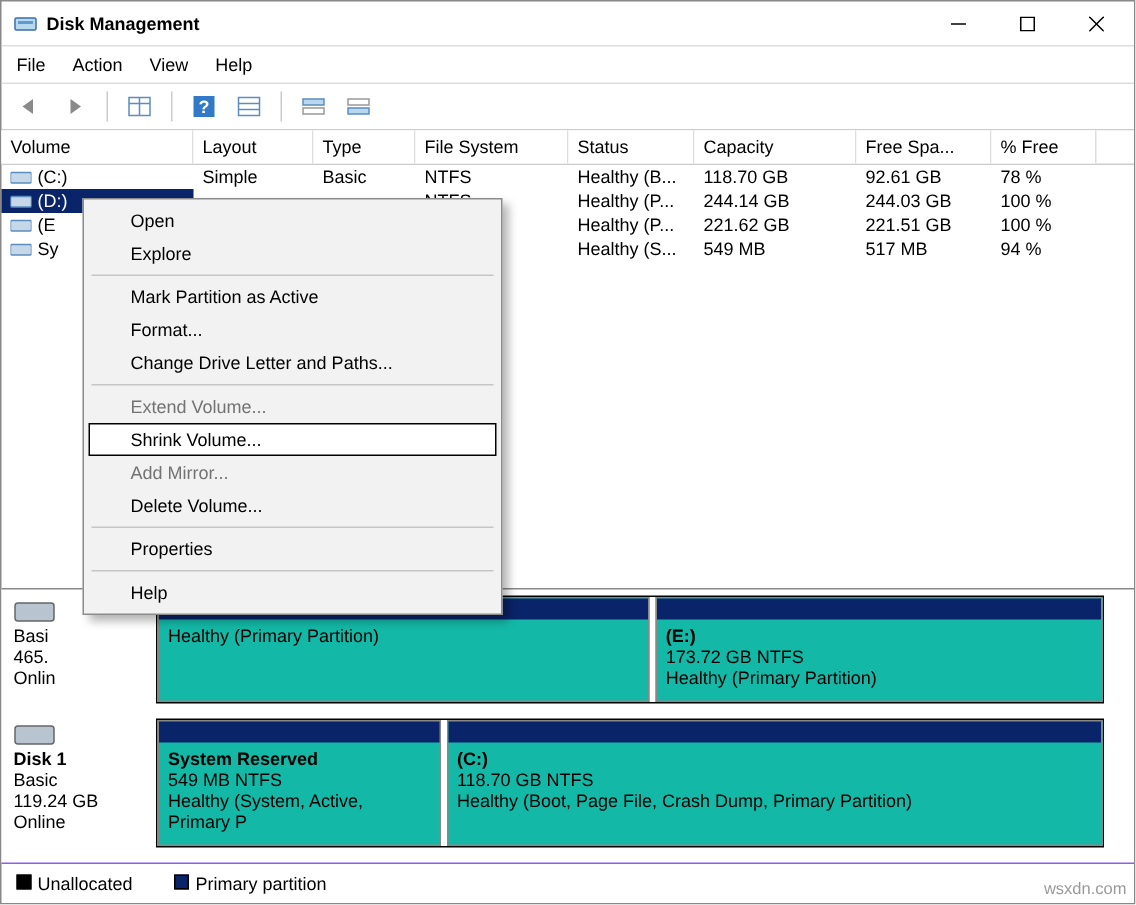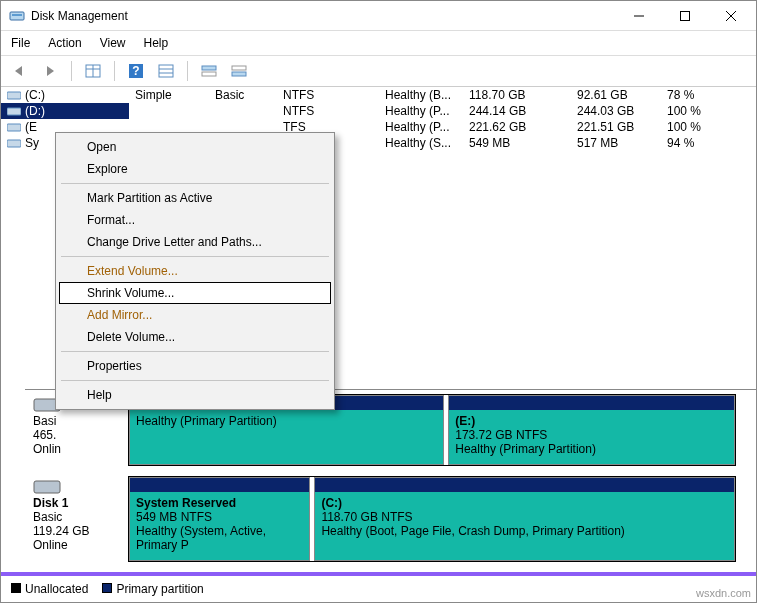--- a/index.html
+++ b/index.html
@@ -1,52 +1,52 @@
 <!DOCTYPE html>
 <html><head>
 <meta charset="utf-8">
 <style>
 * { box-sizing: border-box; font-family: "Segoe UI", Tahoma, sans-serif; font-size: 12px; }
 body { margin: 0; background: #fff; width: 757px; height: 603px; overflow: hidden; position: relative; }
 .window { width: 757px; height: 603px; border: 1px solid #888; display: flex; flex-direction: column; background: #fff; }
 .titlebar { display: flex; align-items: center; height: 30px; padding: 0 2px 0 8px; border-bottom: 1px solid #ddd; }
 .titlebar .icon { width: 16px; height: 16px; margin-right: 6px; }
-.titlebar .title { flex: 1; }
+.titlebar .title { flex: 1; font-weight: bold; }
 .titlebar .winbtn { width: 46px; height: 30px; display: flex; align-items: center; justify-content: center; }
 .menubar { display: flex; gap: 14px; padding: 3px 8px; border-bottom: 1px solid #ddd; }
 .menubar span { padding: 2px 2px; }
 .toolbar { display: flex; gap: 8px; padding: 4px 8px; border-bottom: 1px solid #ccc; align-items: center; }
 .tbtn { width: 22px; height: 22px; display: flex; align-items: center; justify-content: center; border: 1px solid transparent; }
 .sep { width: 1px; height: 20px; background: #ccc; margin: 0 2px;}
 .grid-header { display: flex; background: #fff; border-bottom: 1px solid #ccc; }
 .grid-header .col { border-right: 1px solid #ddd; padding: 4px 6px; background: #fff; font-weight: normal; }
 .grid-body { flex: 0 0 auto; }
 .row { display: flex; }
 .row .cell { padding: 1px 6px; white-space: nowrap; overflow: hidden; }
 .col-v { width: 128px; } .col-l { width: 80px; } .col-t { width: 68px; }
 .col-fs { width: 102px; } .col-s { width: 84px; } .col-c { width: 108px; }
 .col-fr { width: 90px; } .col-pf { width: 70px; }
 .vol-cell { display: flex; align-items: center; gap: 4px; }
 .disk-icon { width: 14px; height: 11px; }
 .row.sel .cell:first-child { background: #0a246a; color: #fff; }
-.disk-area { border-top: 1px solid #888; background: #fff; padding: 4px 20px 0 8px; margin-left: 24px; }
+.disk-area { border-top: 1px solid #888; background: #fff; padding: 4px 20px 0 8px; }
 .disk-row { display: flex; margin-bottom: 10px; }
 .disk-label { width: 95px; }
 .disk-label .dname { font-weight: bold; }
 .disk-label .dicon { width: 28px; height: 20px; }
 .partitions { flex: 1; display: flex; gap: 4px; border: 1px solid #000; }
 .part { flex: 1; border: 1px solid #888; display: flex; flex-direction: column; padding: 0; background: #14b8a6; }
 .part .bar { height: 14px; background: #0a246a; }
 .part .pbody { padding: 4px 6px 8px 6px; }
 .part .pname { font-weight: bold; }
-.legend { display: flex; gap: 14px; padding: 6px 10px; border-top: 4px solid #8b5cf6; align-items:center;}
+.legend { display: flex; gap: 28px; padding: 6px 10px; border-top: 1px solid #8b5cf6; align-items:center;}
 .legend .sw { width: 10px; height: 10px; display: inline-block; margin-right: 4px; border:1px solid #000;}
 .context { position: absolute; left: 55px; top: 132px; width: 280px; background: #f2f2f2; border: 1px solid #8c8c8c; box-shadow: 4px 4px 6px rgba(0,0,0,.3); padding: 3px; }
 .context .item { padding: 4px 8px 4px 28px; position: relative; }
-.context .item.disabled { color: #a16207; }
+.context .item.disabled { color: #737373; }
 .context .item.highlight { border: 1px solid #000; padding: 3px 7px 3px 27px; background:#fff;}
 .context hr { border: none; border-top: 1px solid #c5c5c5; margin: 3px 2px; }
 .middle { flex:1; display:flex; flex-direction:column; min-height:0;}
 .scroll-spacer { flex:1; }
 .watermark { position:absolute; right:6px; bottom:4px; color:#999; font-size:11px;}
 </style>
 </head>
 <body>
 
 <div class="window">
@@ -125,20 +125,30 @@
       </div>
     <div class="tbtn">
         <svg width="16" height="12">
           <rect x="1" y="1" width="14" height="4" fill="#fff" stroke="#999"></rect>
           <rect x="1" y="7" width="14" height="4" fill="#b8d8f0" stroke="#5c8dbf"></rect>
         </svg>
       </div>
   </div>
 
   <div class="middle">
+    <div class="grid-header">
+      <div class="col col-v">Volume</div>
+      <div class="col col-l">Layout</div>
+      <div class="col col-t">Type</div>
+      <div class="col col-fs">File System</div>
+      <div class="col col-s">Status</div>
+      <div class="col col-c">Capacity</div>
+      <div class="col col-fr">Free Spa...</div>
+      <div class="col col-pf">% Free</div>
+    </div>
 
     <div class="grid-body">
       <div class="row">
         <div class="cell col-v vol-cell">
             <span class="disk-icon"><svg viewBox="0 0 14 11">
                 <rect x="0" y="2" width="14" height="7" rx="1" fill="#c6d8e8" stroke="#5c8dbf"></rect>
               </svg></span>
             <span>(C:)</span>
           </div>
         <div class="cell col-l">Simple</div>

